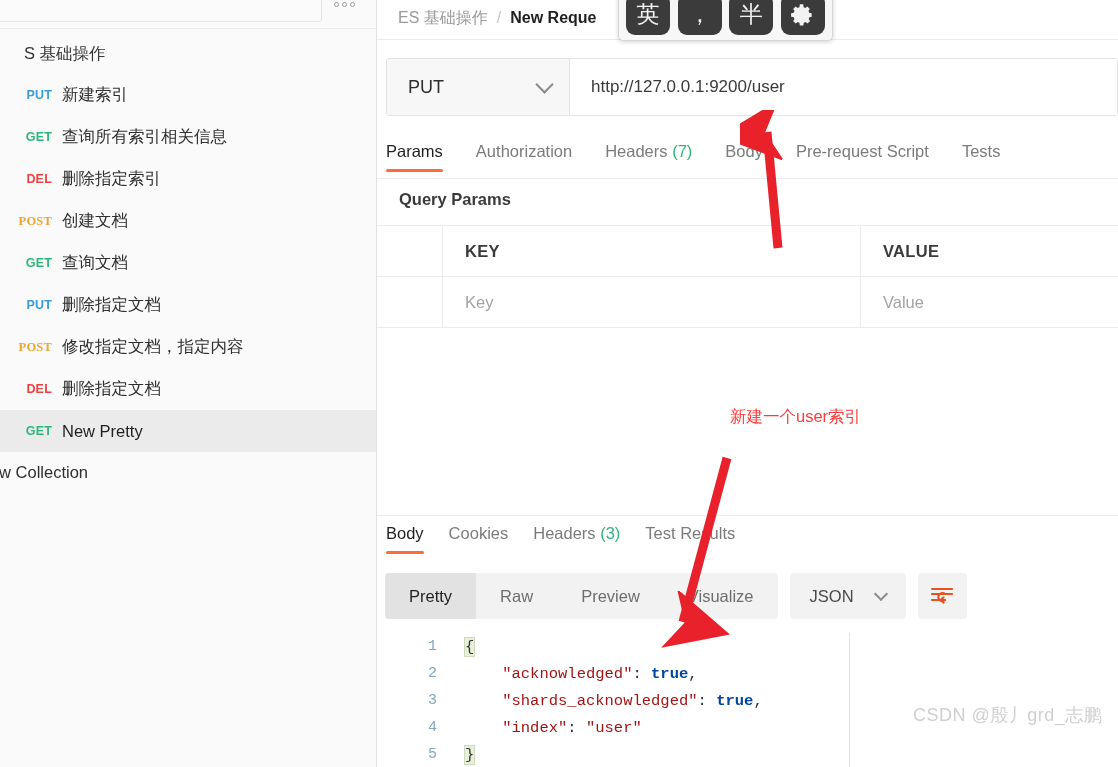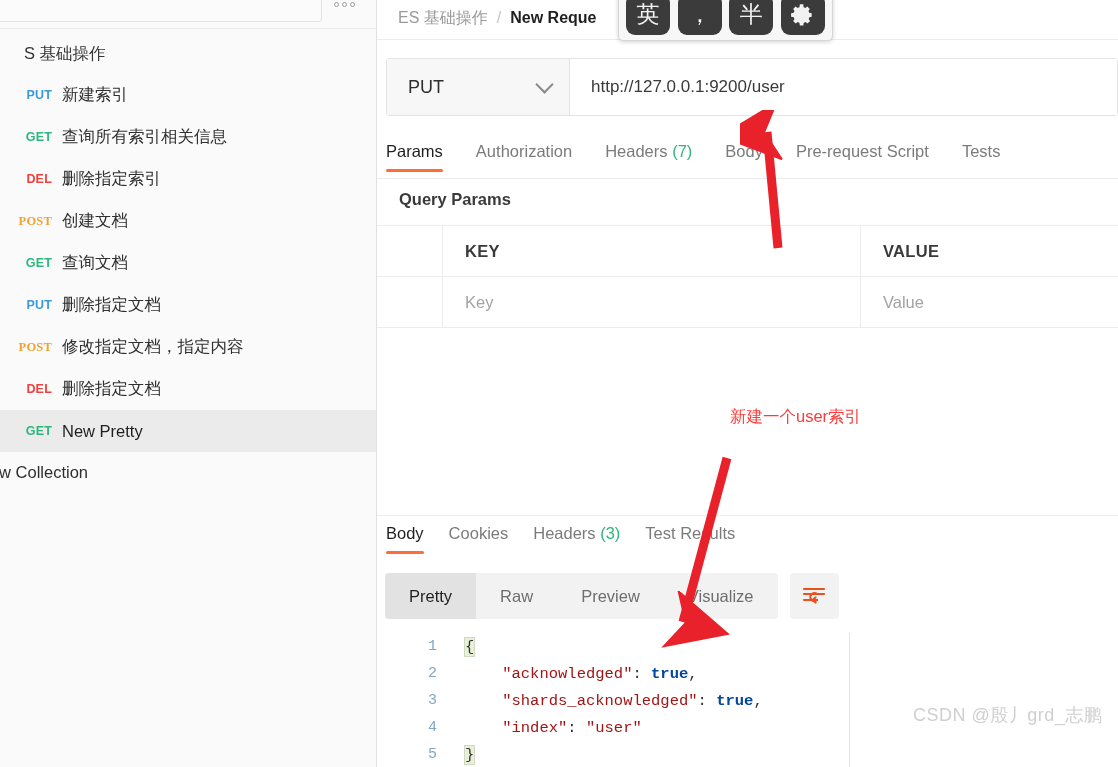--- a/index.html
+++ b/index.html
@@ -441,20 +441,24 @@
       <div class="stab"><span>Test Results</span></div>
     </div>
 
   <div id="fmt-bar">
     <div id="fmt-group">
         <div class="fmt-btn active">Pretty</div>
         <div class="fmt-btn">Raw</div>
         <div class="fmt-btn">Preview</div>
         <div class="fmt-btn">Visualize</div>
       </div>
+    <div id="json-select">
+      <span id="json-label">JSON</span>
+      <span class="chev-sm"></span>
+    </div>
     <div id="wrap-btn">
       <svg width="26" height="22" viewBox="0 0 26 22">
         <line x1="3" y1="4" x2="23" y2="4" stroke="#e8521f" stroke-width="2.2" stroke-linecap="round"></line>
         <line x1="3" y1="9" x2="23" y2="9" stroke="#e8521f" stroke-width="2.2" stroke-linecap="round"></line>
         <line x1="3" y1="15" x2="16" y2="15" stroke="#e8521f" stroke-width="2.2" stroke-linecap="round"></line>
         <path d="M16 15 a4 4 0 1 1 0 -6 h-3" fill="none" stroke="#e8521f" stroke-width="2.2" stroke-linecap="round" stroke-linejoin="round"></path>
         <path d="M14.5 17.5 L11.5 15 L14.5 12.5" fill="none" stroke="#e8521f" stroke-width="2.2" stroke-linecap="round" stroke-linejoin="round"></path>
       </svg>
     </div>
   </div>

